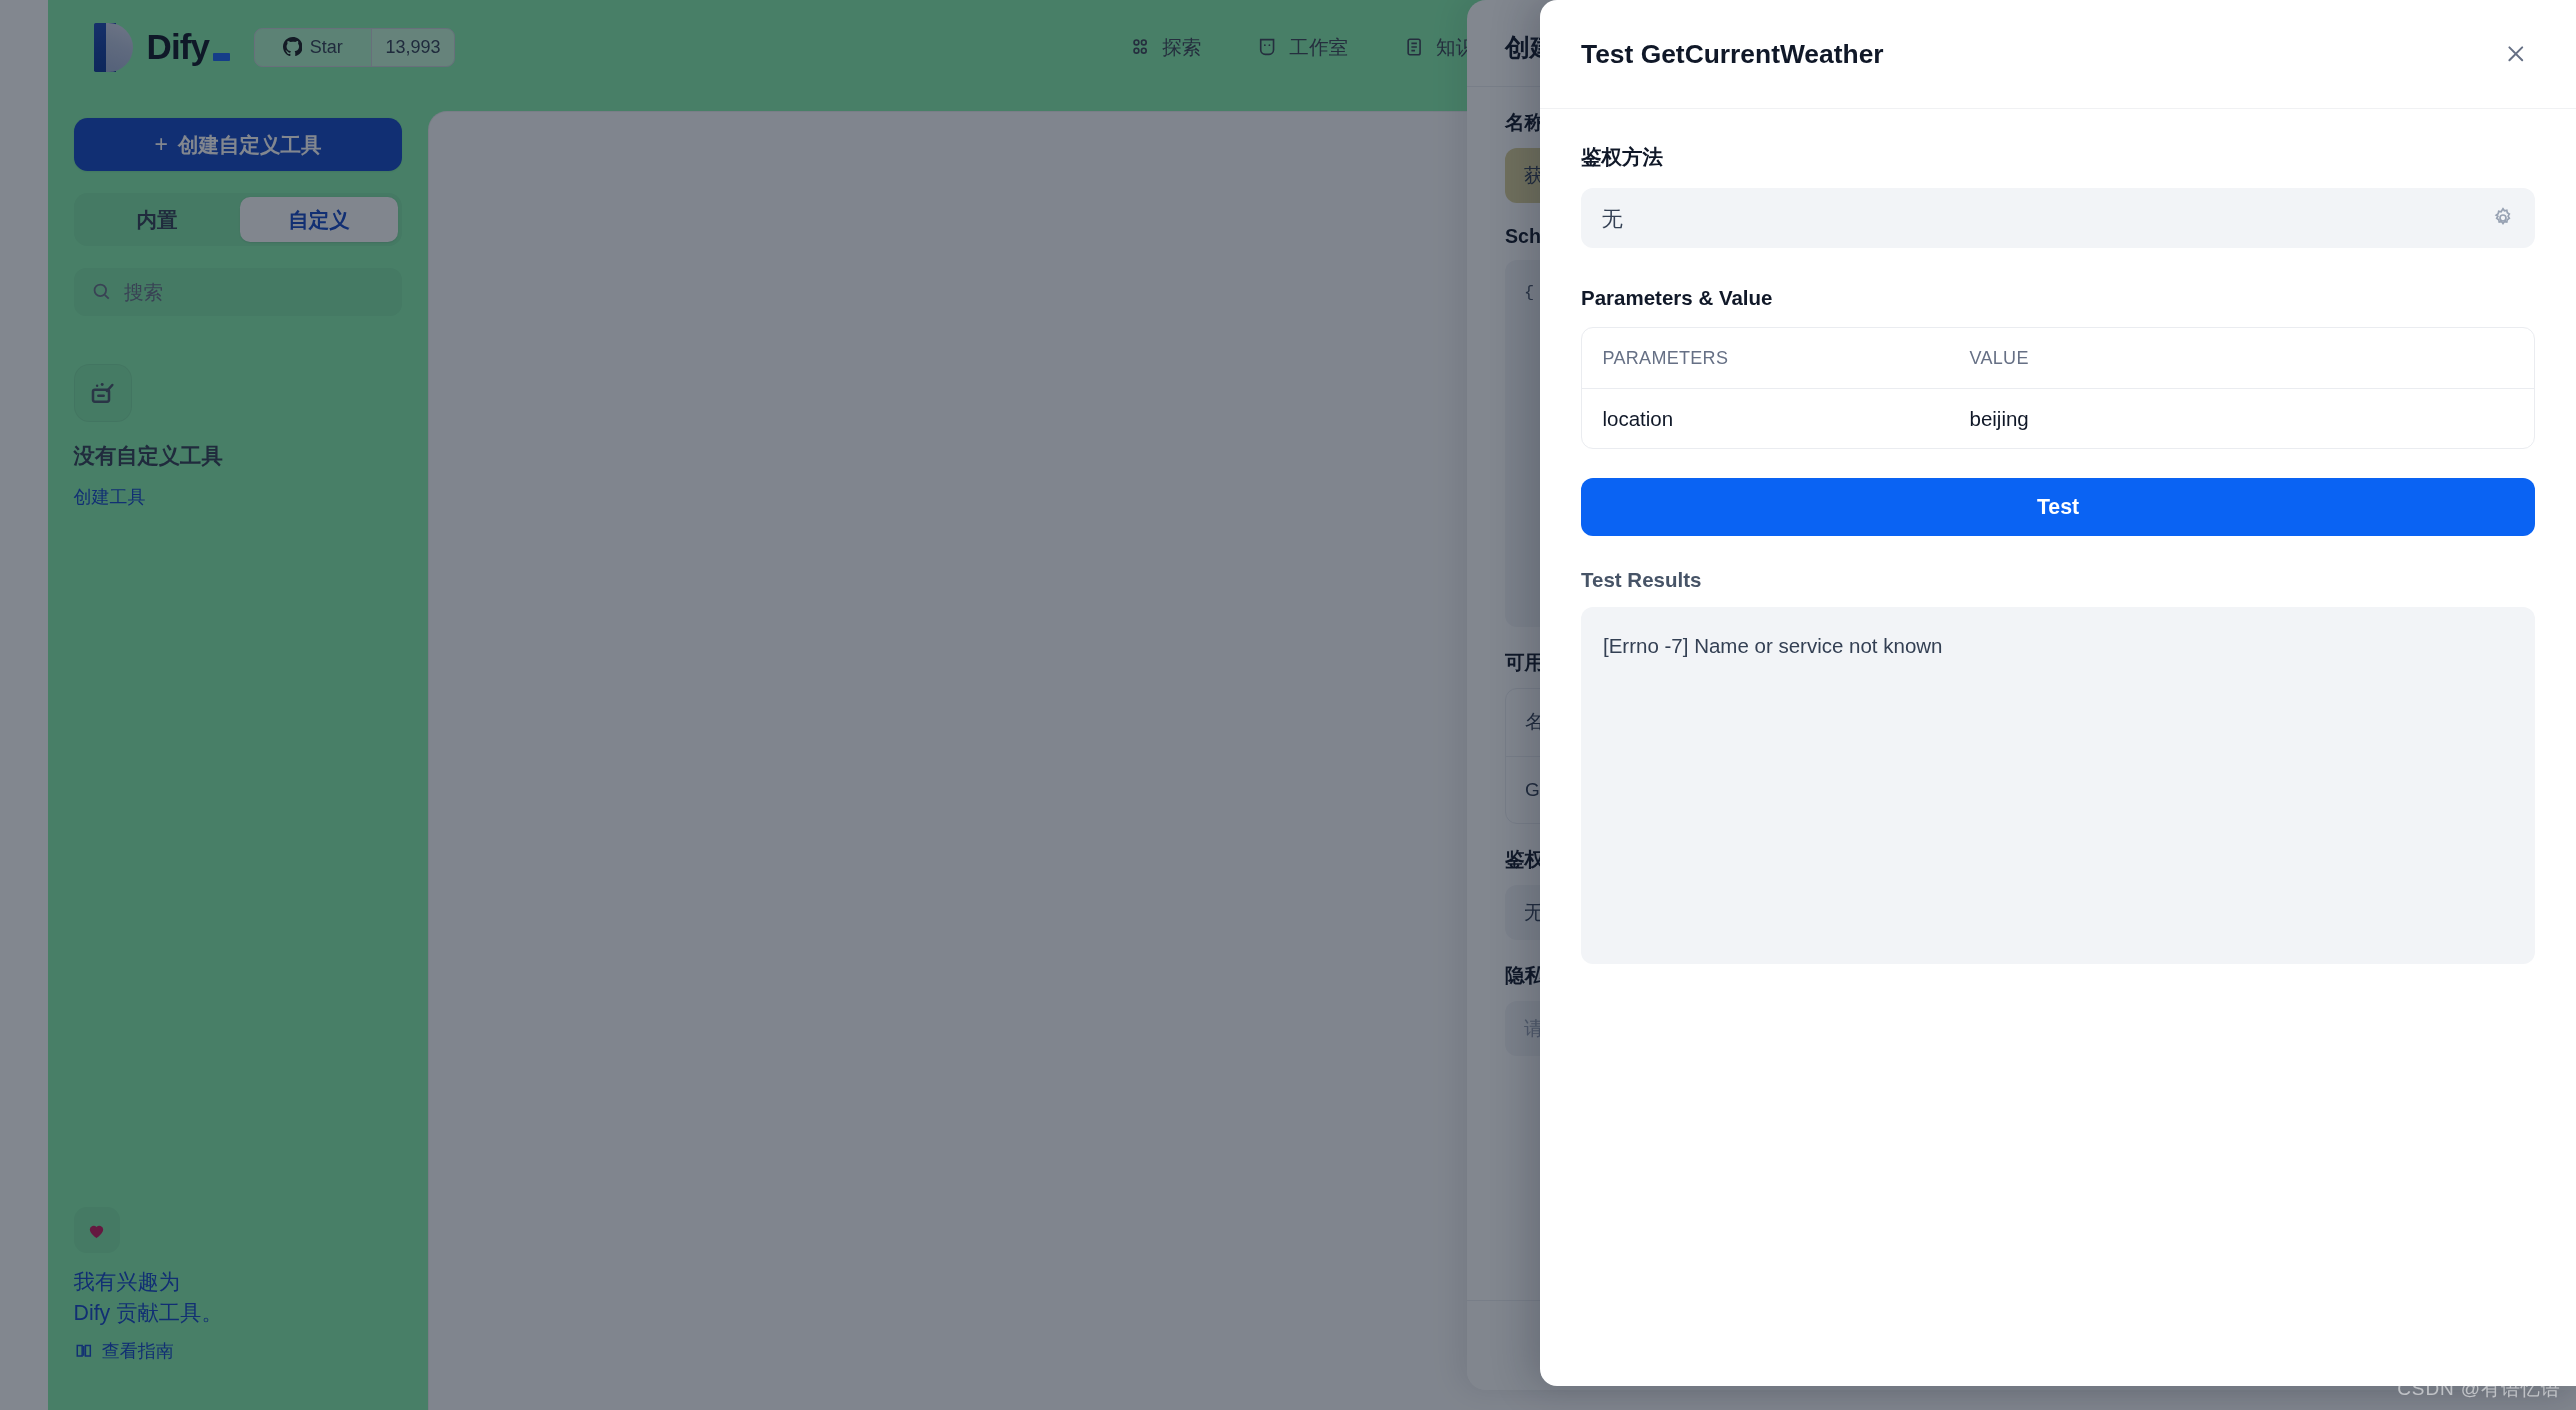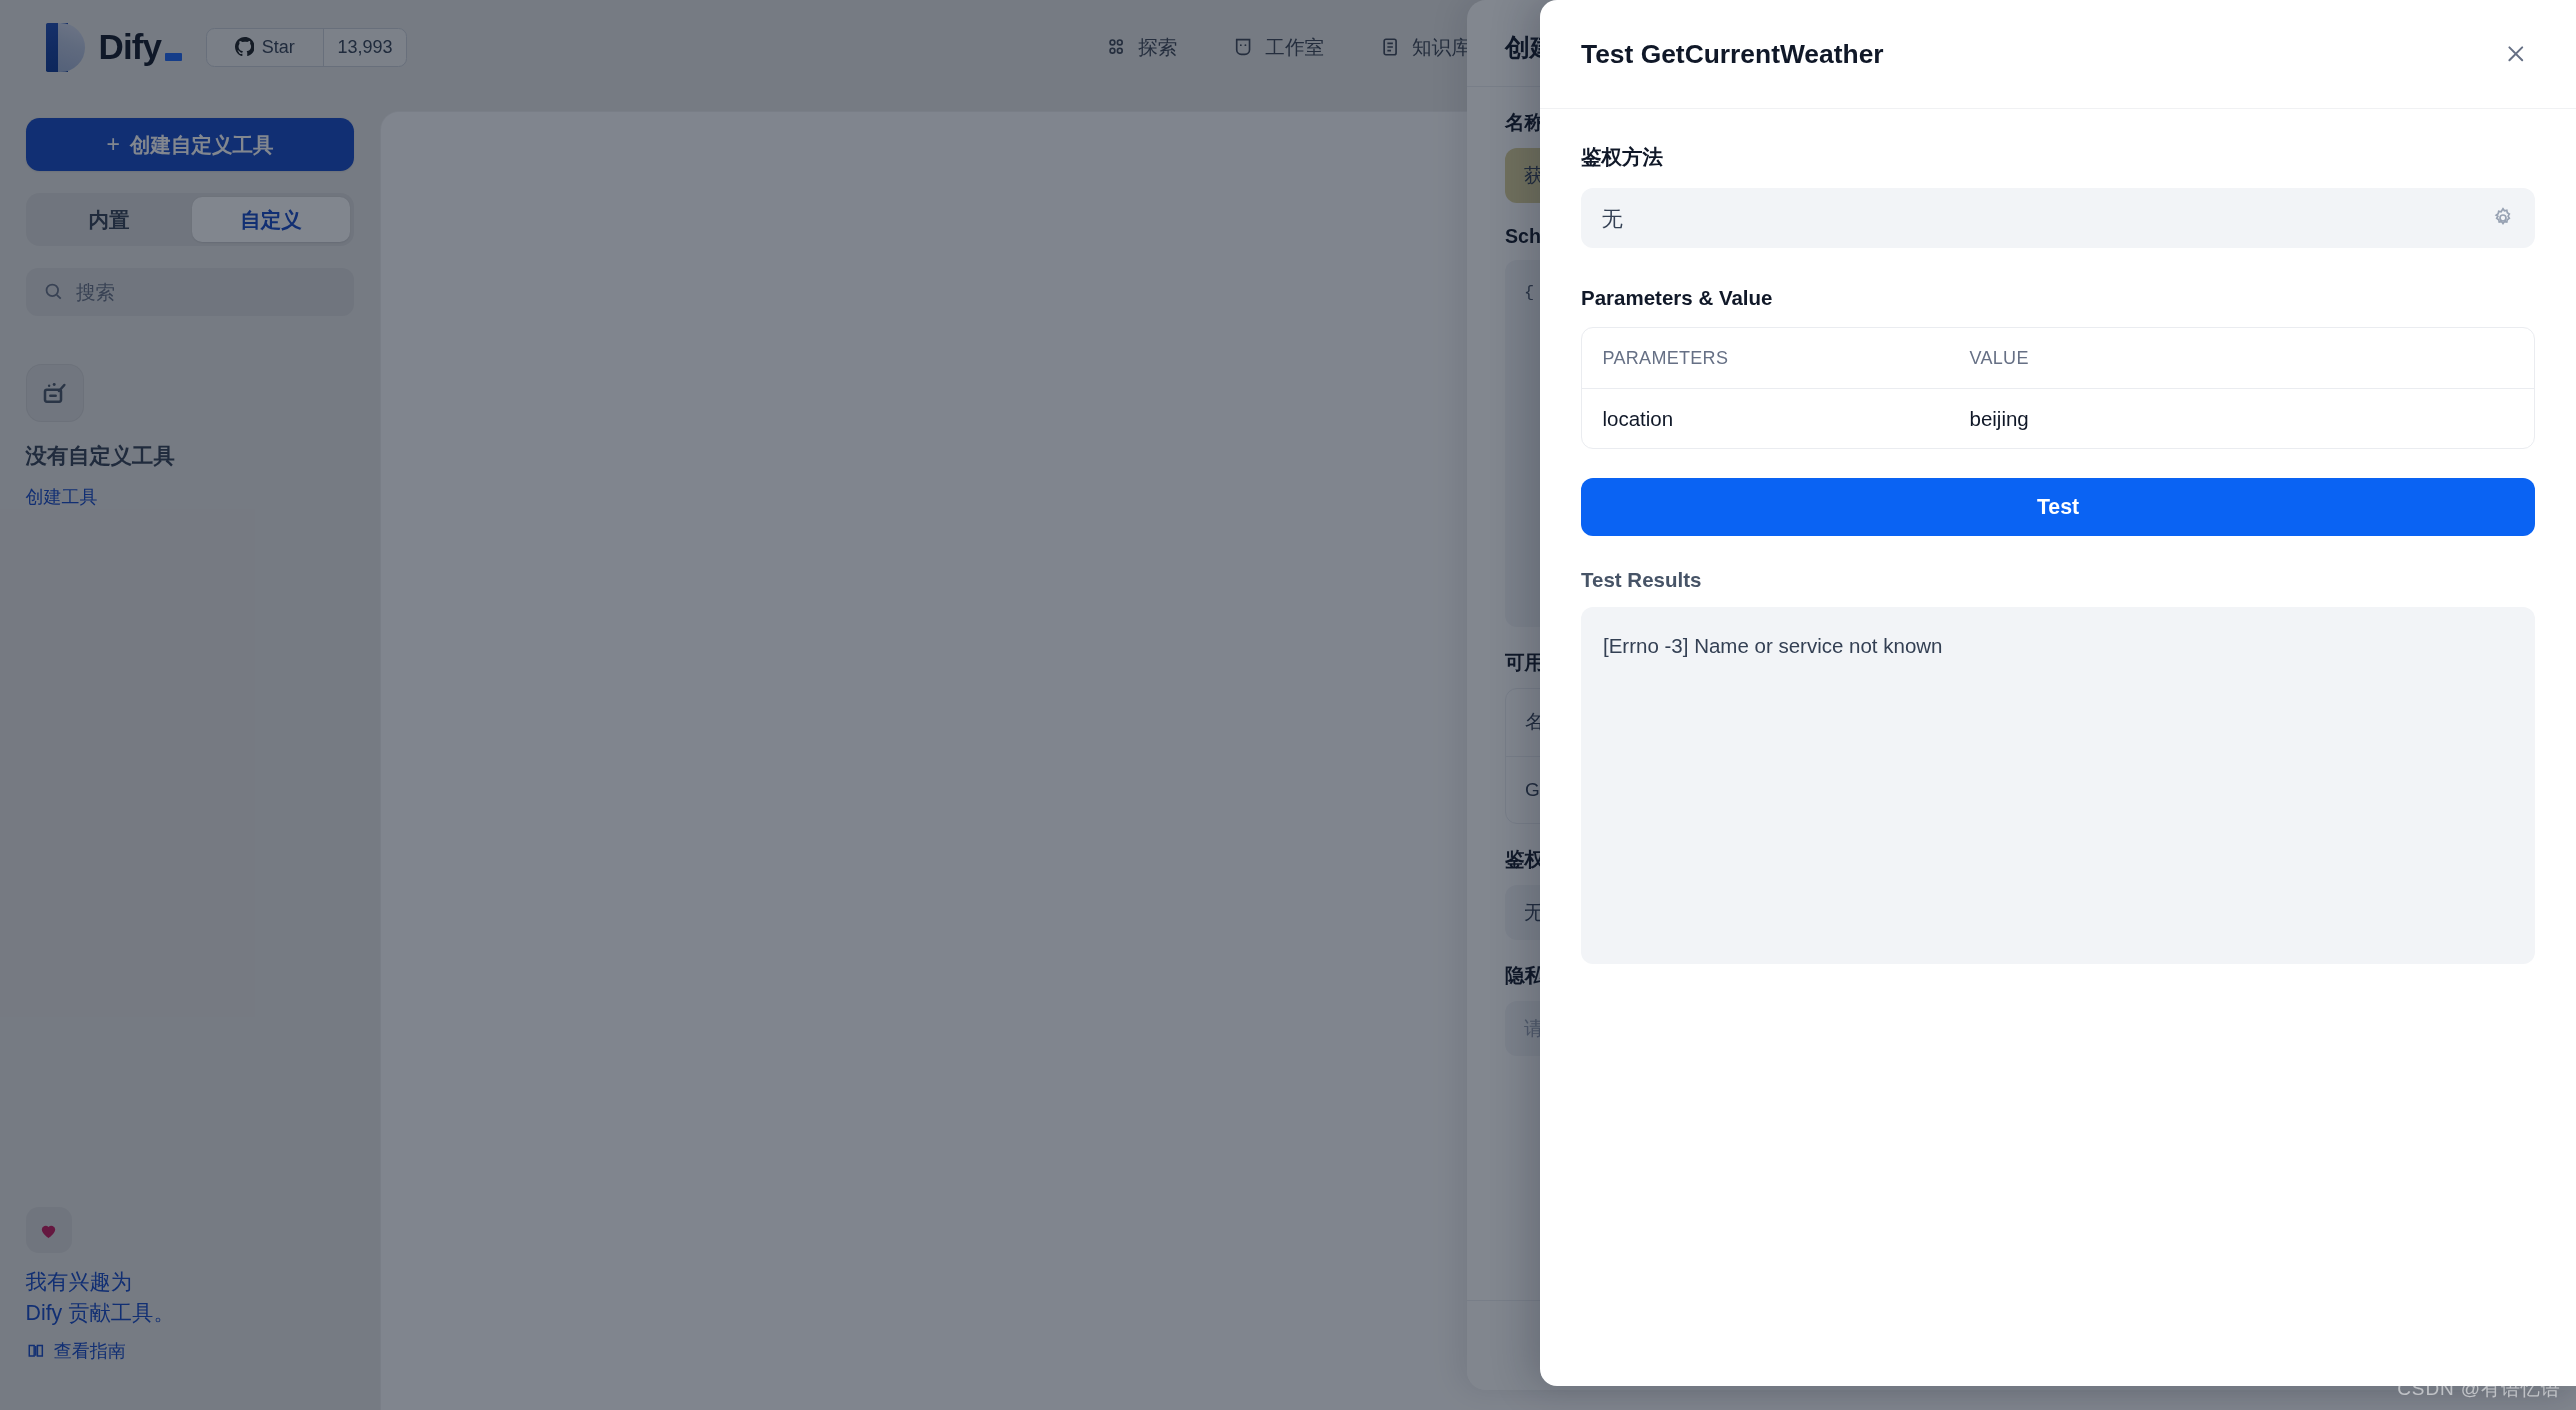--- a/index.html
+++ b/index.html
@@ -6,21 +6,22 @@
   html, body {
     width: 2576px; height: 1411px;
     font-family: "Liberation Sans", sans-serif;
     overflow: hidden;
     background: #ffffff;
   }
 
   
   #app-root {
     position: absolute; inset: 0;
-    background: #e5e5e5;
+    background: #86efac;
+    margin-left: 48px;
   }
 
   
   .app-header {
     position: absolute; top: 0; left: 0; right: 0; height: 94px;
     display: flex; align-items: center;
     padding: 0 29px;
   }
   .brand { display: flex; align-items: center; gap: 13.6px; margin-left: 17px;}
   .logo-mark {
@@ -470,19 +471,19 @@
       </div>
       <div class="pt-row pt-body">
         <div class="pt-cell c1">location</div>
         <div class="pt-cell c2">beijing</div>
       </div>
     </div>
 
     <div class="test-btn">Test</div>
 
     <div class="results-label">Test Results</div>
-    <div class="results-box">[Errno -3] Name or service not known</div>
+    <div class="results-box">[Errno -7] Name or service not known</div>
 
   </div>
 </div>
 
 <div id="watermark">CSDN @有语忆语</div>
 
 
 </body></html>

